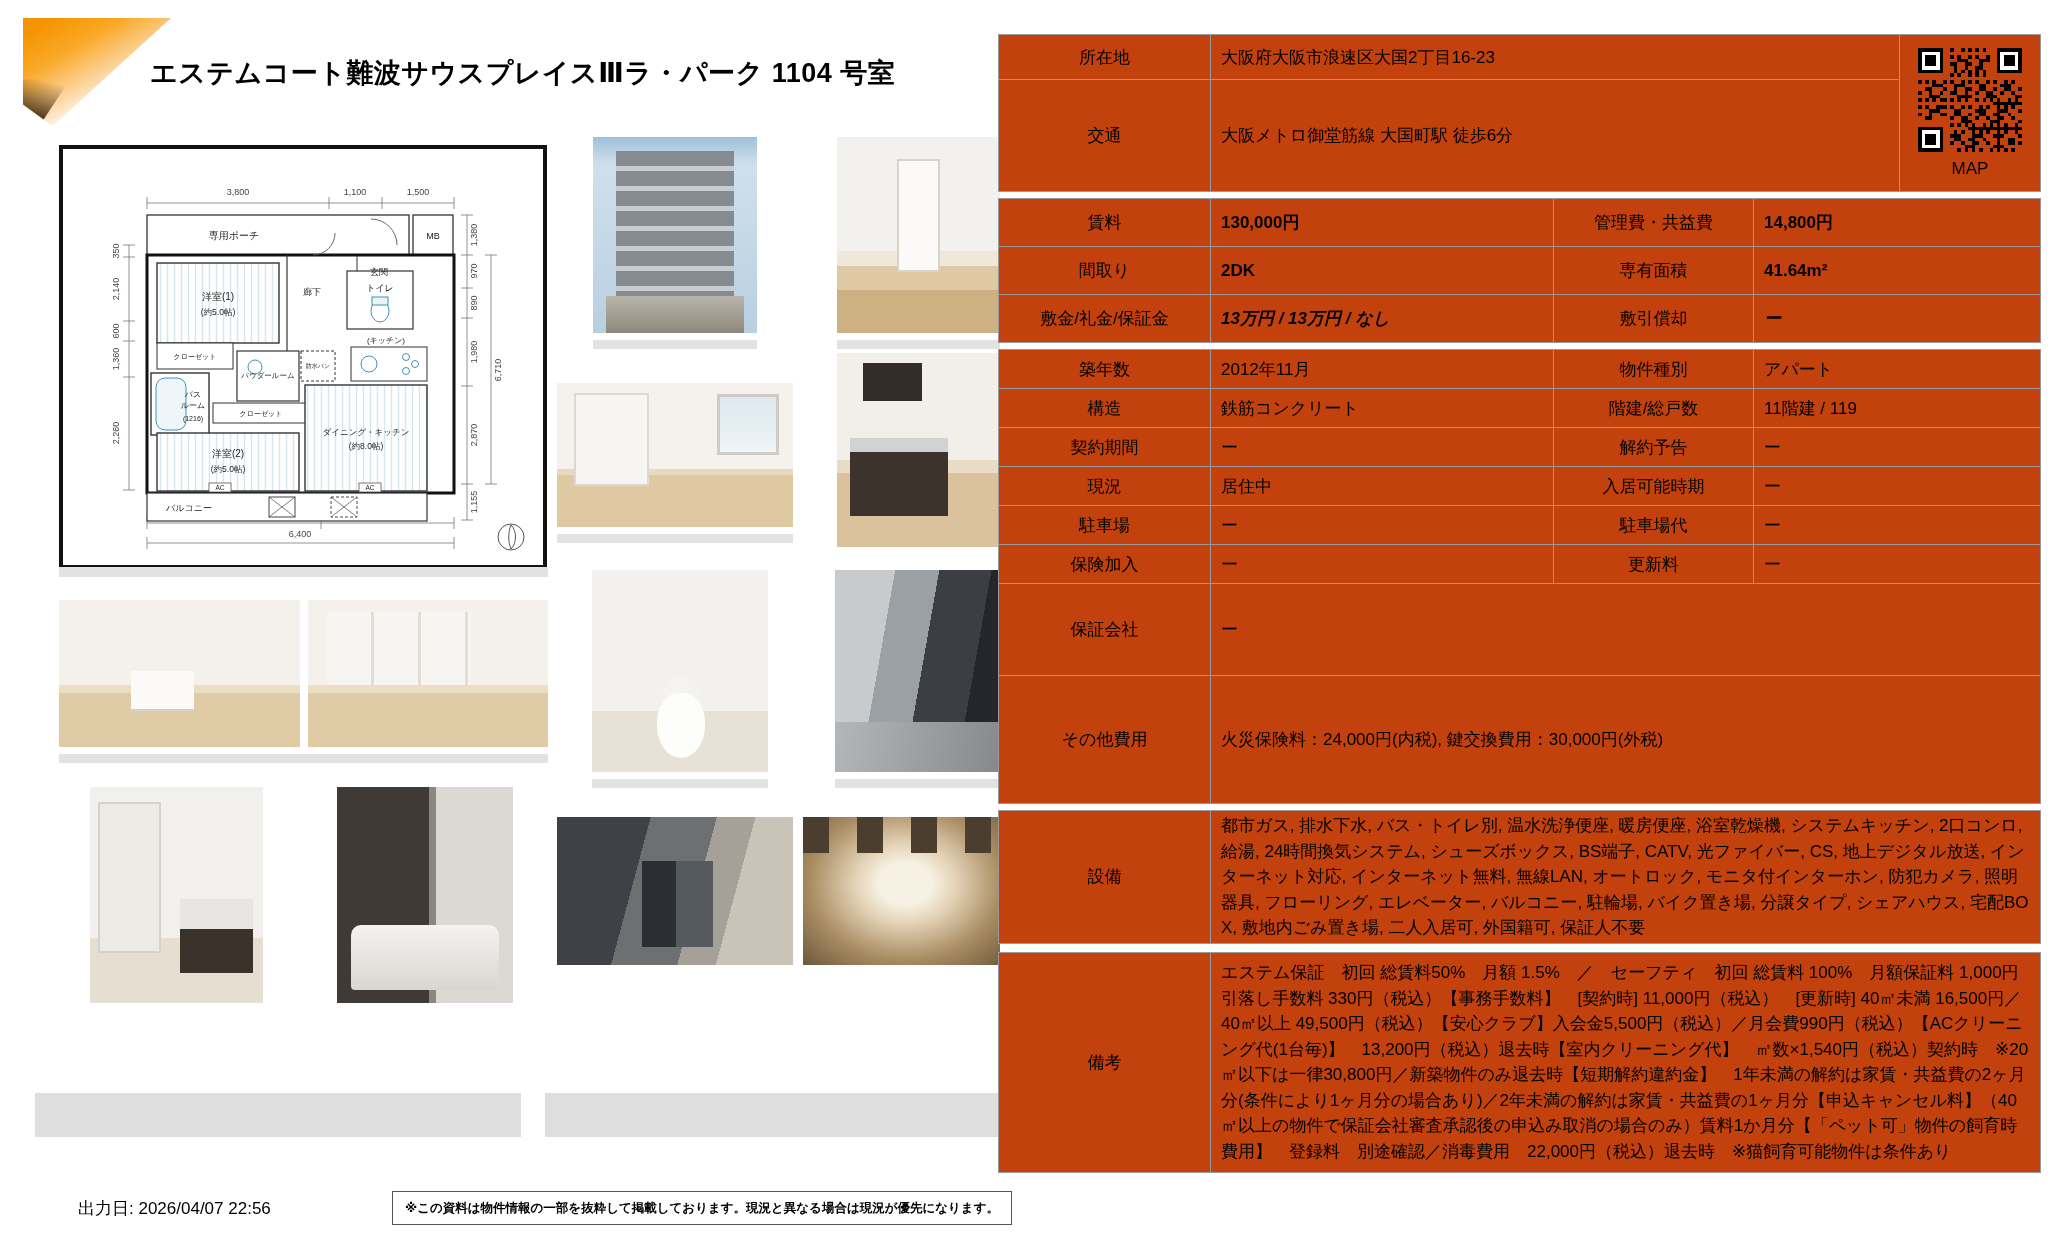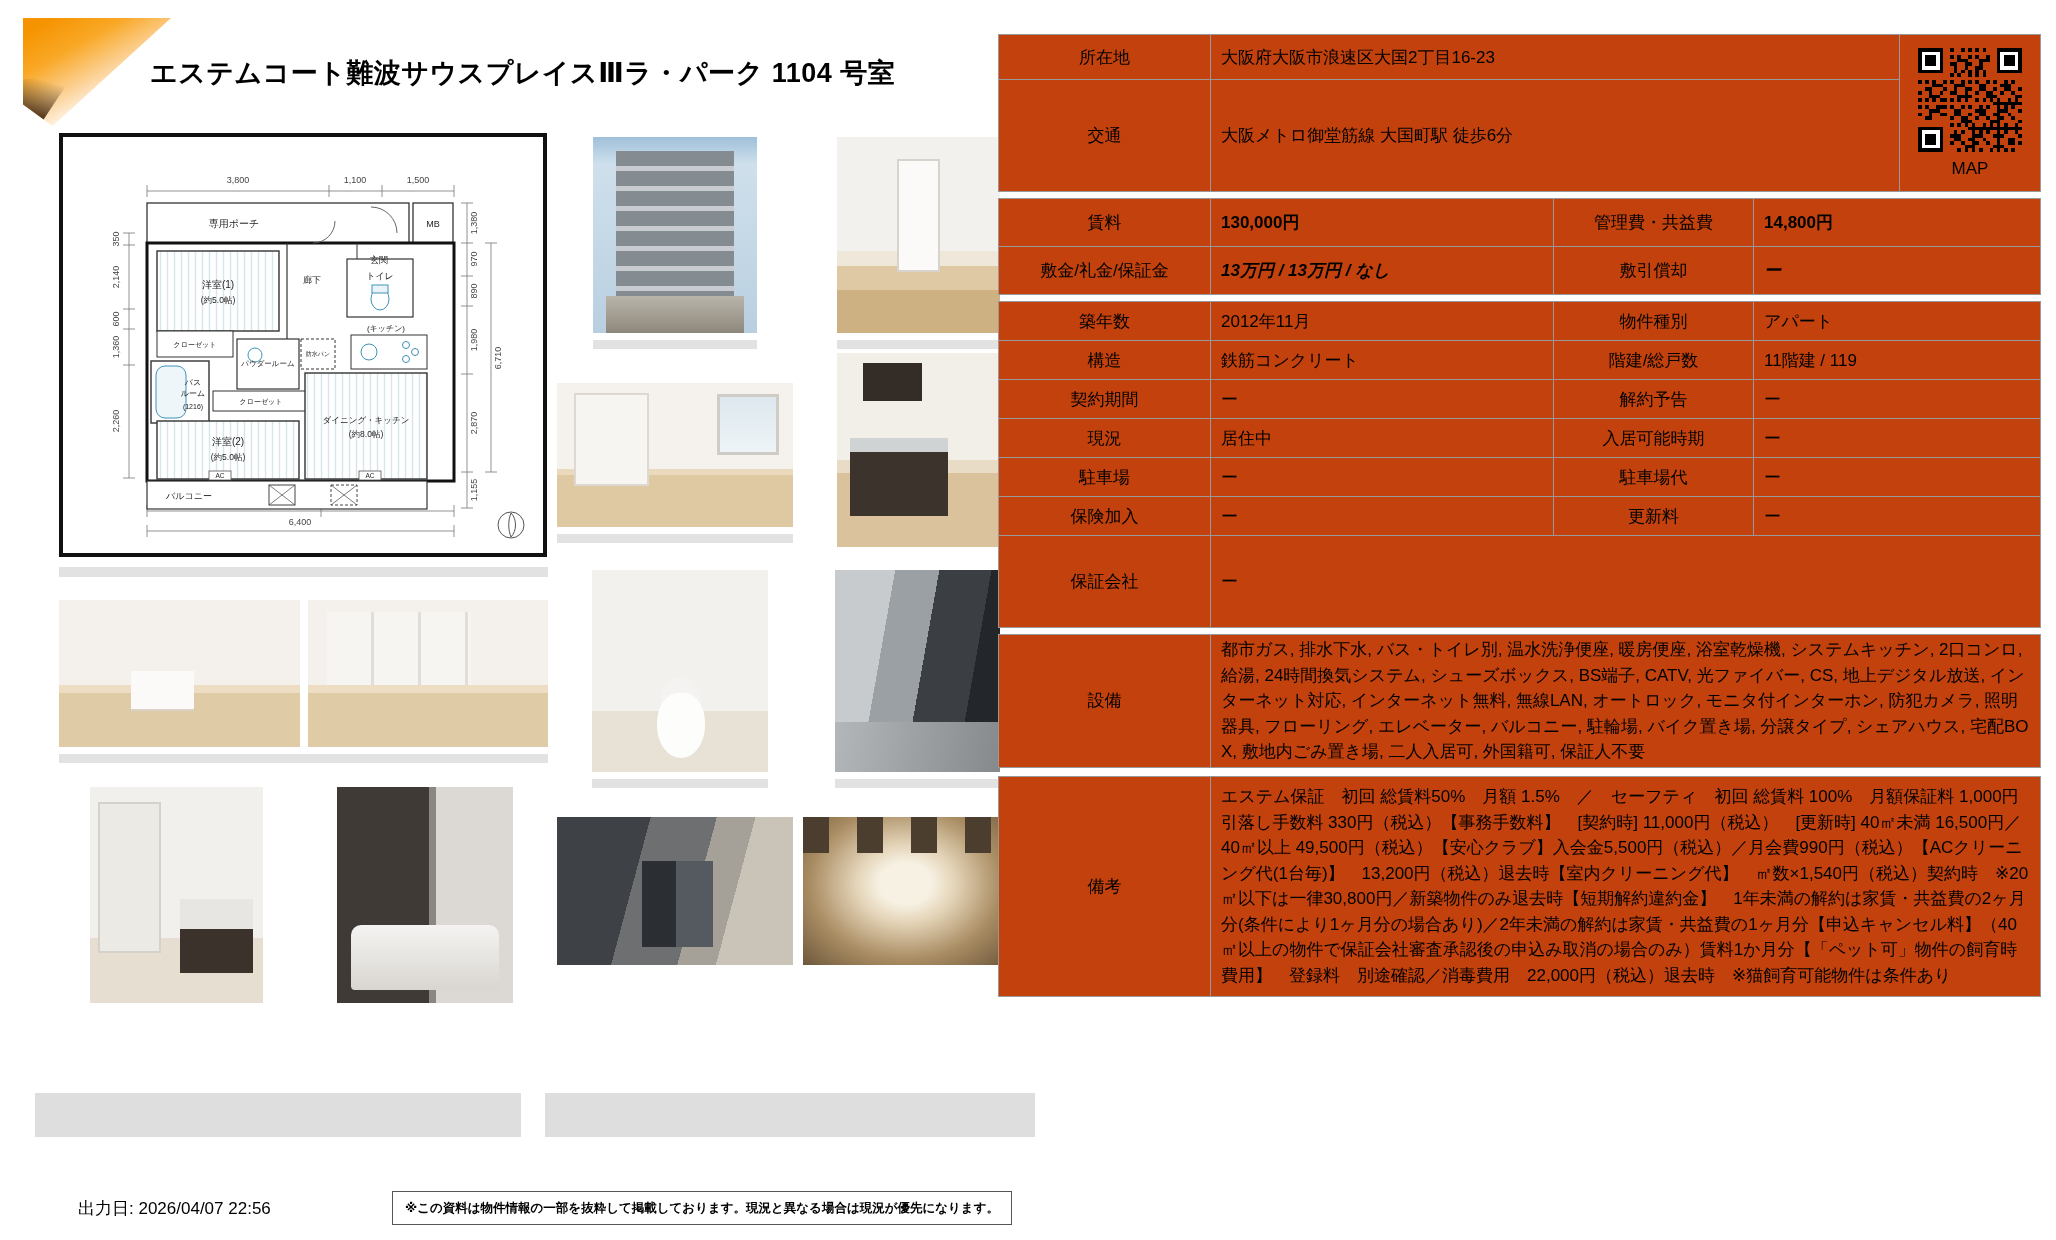--- a/index.html
+++ b/index.html
@@ -9,21 +9,21 @@
   
   .logo{position:absolute;left:23px;top:18px;width:148px;height:108px;
         background:linear-gradient(150deg,#f59300 8%,#f9a826 30%,#fcd39a 52%,#ffffff 70%);
         clip-path:polygon(0 0,100% 0,20% 100%,0 80%);}
   .logo::after{content:"";position:absolute;left:0;bottom:0;width:55%;height:48%;
         background:linear-gradient(195deg,rgba(0,0,0,0) 30%,#4a2e10 85%,#241505 100%);
         clip-path:polygon(0 10%,62% 0,20% 100%,0 88%);}
   .title{position:absolute;left:150px;top:55px;font-size:27px;font-weight:bold;letter-spacing:.5px;}
 
   
-  .floorplan{position:absolute;left:59px;top:133px;width:488px;height:424px;}
+  .floorplan{position:absolute;left:59px;top:145px;width:488px;height:424px;}
   .floorplan svg{width:100%;height:100%;display:block;}
   .fp-t{font-family:"Liberation Sans","DejaVu Sans",sans-serif;fill:#222;}
   .fp-d{font-family:"Liberation Sans","DejaVu Sans",sans-serif;fill:#444;}
 
   
   .ph{position:absolute;overflow:hidden;background:#ddd;}
   .ph::before,.ph::after{content:"";position:absolute;}
   .p-building{left:593px;top:137px;width:164px;height:196px;
     background:linear-gradient(180deg,#9fc0da 0,#cfe0ec 14%,#b9cfe0 100%);}
   .p-building::before{left:14%;right:14%;top:7%;bottom:18%;
@@ -513,20 +513,26 @@
           <col style="width:287px">
         </colgroup>
       <tbody>
           <tr style="height:48px">
         <td class="lab">賃料</td>
         <td class="big">130,000円</td>
         <td class="lab">管理費・共益費</td>
         <td class="big">14,800円</td>
       </tr>
       <tr style="height:48px">
+        <td class="lab">間取り</td>
+        <td class="big">2DK</td>
+        <td class="lab">専有面積</td>
+        <td class="big">41.64m²</td>
+      </tr>
+      <tr style="height:48px">
         <td class="lab">敷金/礼金/保証金</td>
         <td class="semi">13万円 / 13万円 / なし</td>
         <td class="lab">敷引償却</td>
         <td class="semi">ー</td>
       </tr>
     </tbody>
       </table>
 
     <table class="sec">
       <colgroup>
@@ -569,20 +575,24 @@
       <tr style="height:39px">
         <td class="lab">保険加入</td>
         <td>ー</td>
         <td class="lab">更新料</td>
         <td>ー</td>
       </tr>
       <tr style="height:92px">
         <td class="lab">保証会社</td>
         <td class="vtop" colspan="3">ー</td>
       </tr>
+      <tr style="height:128px">
+        <td class="lab">その他費用</td>
+        <td class="vtop" colspan="3">火災保険料：24,000円(内税), 鍵交換費用：30,000円(外税)</td>
+      </tr>
     </tbody>
       </table>
 
     <table class="sec">
       <colgroup>
           <col style="width:212px">
           <col style="width:830px">
         </colgroup>
       <tbody>
           <tr style="height:120px">

